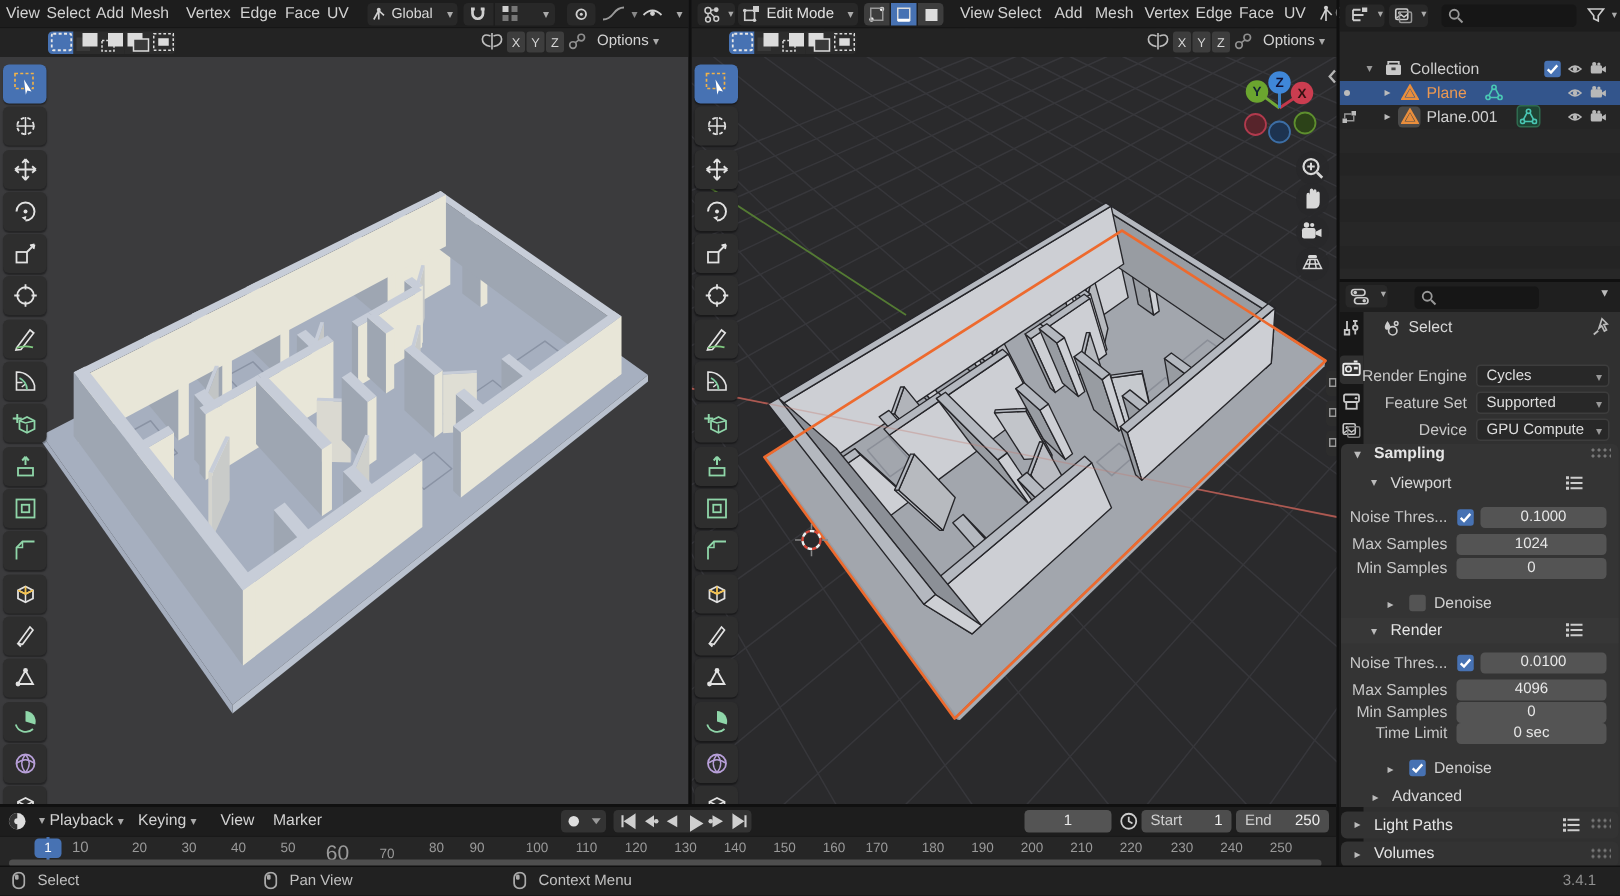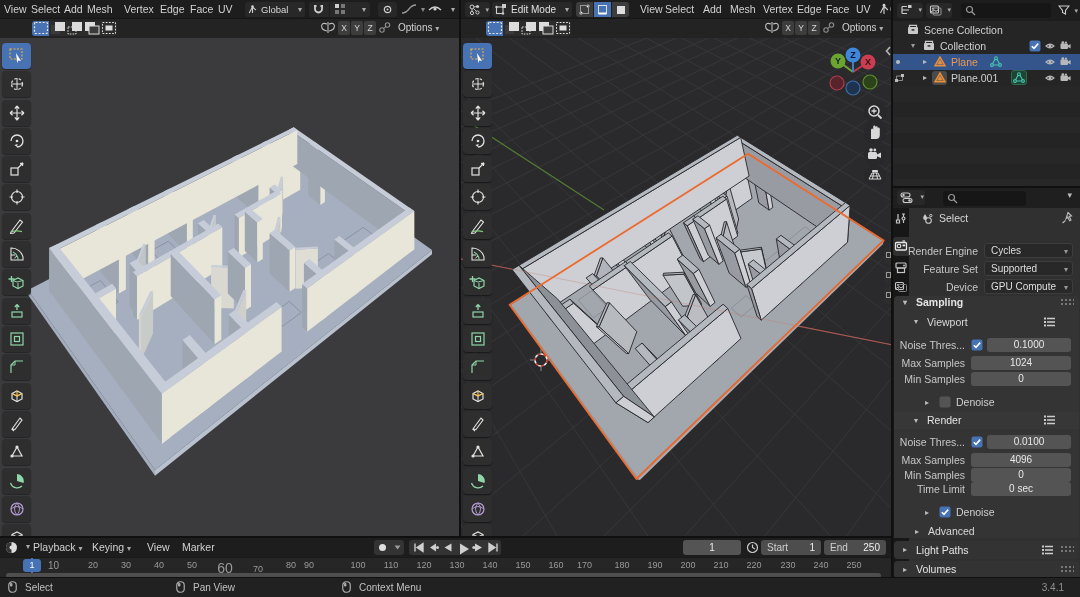--- a/index.html
+++ b/index.html
@@ -896,30 +896,20 @@
           <path d="M7 7 L10 10" stroke="#999" stroke-width="1.3"></path>
         </svg>
       </div>
       <div class="abs" style="left:163px;top:3px;width:22px;height:15px">
         <svg width="12" height="12" viewBox="0 0 12 12" style="position:absolute;left:2px;top:1px">
           <path d="M1 2 L11 2 L7.5 6.5 L7.5 10 L4.5 8.5 L4.5 6.5 Z" fill="none" stroke="#ccc" stroke-width="1.1"></path>
         </svg>
         <span style="position:absolute;right:0;top:0;font-size:7px;color:#aaa;line-height:15px">▾</span>
       </div>
     </div>
-    <div class="abs" style="left:0;top:22px;width:187px;height:16px;background:none;color:#cfcfcf;font-size:10.5px;line-height:16px">
-      <span style="position:absolute;left:14px;top:2px">
-        <svg width="12" height="12" viewBox="0 0 12 12" style="">
-          <rect x="1" y="3" width="10" height="7" rx="1" fill="#c9c9c9"></rect>
-          <path d="M2.5 3 L2.5 1.3 L9.5 1.3 L9.5 3" fill="none" stroke="#c9c9c9" stroke-width="1.2"></path>
-          <rect x="4.6" y="5" width="2.8" height="1.8" fill="#444"></rect>
-        </svg>
-      </span>
-      <span style="position:absolute;left:31px">Scene Collection</span>
-    </div>
     <div class="abs" style="left:0;top:38px;width:187px;height:16px;background:none;color:#cfcfcf;font-size:10.5px;line-height:16px">
       <span style="position:absolute;left:18px;top:0;color:#999;font-size:8px">▾</span>
       <span style="position:absolute;left:30px;top:2px">
         <svg width="12" height="12" viewBox="0 0 12 12" style="">
           <rect x="1" y="3" width="10" height="7" rx="1" fill="#c9c9c9"></rect>
           <path d="M2.5 3 L2.5 1.3 L9.5 1.3 L9.5 3" fill="none" stroke="#c9c9c9" stroke-width="1.2"></path>
           <rect x="4.6" y="5" width="2.8" height="1.8" fill="#444"></rect>
         </svg>
       </span>
       <span style="position:absolute;left:47px">Collection</span>
@@ -1327,21 +1317,21 @@
     </div>
     <div class="abs" style="left:0;top:19px;width:891px;height:21px;background:#262626;border-top:1px solid #191919">
       <span class="abs" style="left:48px;top:2px;width:24px;text-align:left;color:#9a9a9a;font-size:10px">10</span>
       <span class="abs" style="left:81px;top:2px;width:24px;text-align:center;color:#9a9a9a;font-size:9px">20</span>
       <span class="abs" style="left:114px;top:2px;width:24px;text-align:center;color:#9a9a9a;font-size:9px">30</span>
       <span class="abs" style="left:147px;top:2px;width:24px;text-align:center;color:#9a9a9a;font-size:9px">40</span>
       <span class="abs" style="left:180px;top:2px;width:24px;text-align:center;color:#9a9a9a;font-size:9px">50</span>
       <span class="abs" style="left:213px;top:2px;width:24px;text-align:center;color:#9a9a9a;font-size:14px">60</span>
       <span class="abs" style="left:246px;top:6px;width:24px;text-align:center;color:#9a9a9a;font-size:9px">70</span>
       <span class="abs" style="left:279px;top:2px;width:24px;text-align:center;color:#9a9a9a;font-size:9px">80</span>
-      <span class="abs" style="left:297px;top:2px;width:24px;text-align:center;color:#9a9a9a;font-size:9px">90</span>
+      <span class="abs" style="left:313px;top:2px;width:24px;color:#9a9a9a;font-size:9px">90</span>
       <span class="abs" style="left:346px;top:2px;width:24px;text-align:center;color:#9a9a9a;font-size:9px">100</span>
       <span class="abs" style="left:379px;top:2px;width:24px;text-align:center;color:#9a9a9a;font-size:9px">110</span>
       <span class="abs" style="left:412px;top:2px;width:24px;text-align:center;color:#9a9a9a;font-size:9px">120</span>
       <span class="abs" style="left:445px;top:2px;width:24px;text-align:center;color:#9a9a9a;font-size:9px">130</span>
       <span class="abs" style="left:478px;top:2px;width:24px;text-align:center;color:#9a9a9a;font-size:9px">140</span>
       <span class="abs" style="left:511px;top:2px;width:24px;text-align:center;color:#9a9a9a;font-size:9px">150</span>
       <span class="abs" style="left:544px;top:2px;width:24px;text-align:center;color:#9a9a9a;font-size:9px">160</span>
       <span class="abs" style="left:577px;top:2px;width:24px;text-align:left;color:#9a9a9a;font-size:9px">170</span>
       <span class="abs" style="left:610px;top:2px;width:24px;text-align:center;color:#9a9a9a;font-size:9px">180</span>
       <span class="abs" style="left:643px;top:2px;width:24px;text-align:center;color:#9a9a9a;font-size:9px">190</span>

